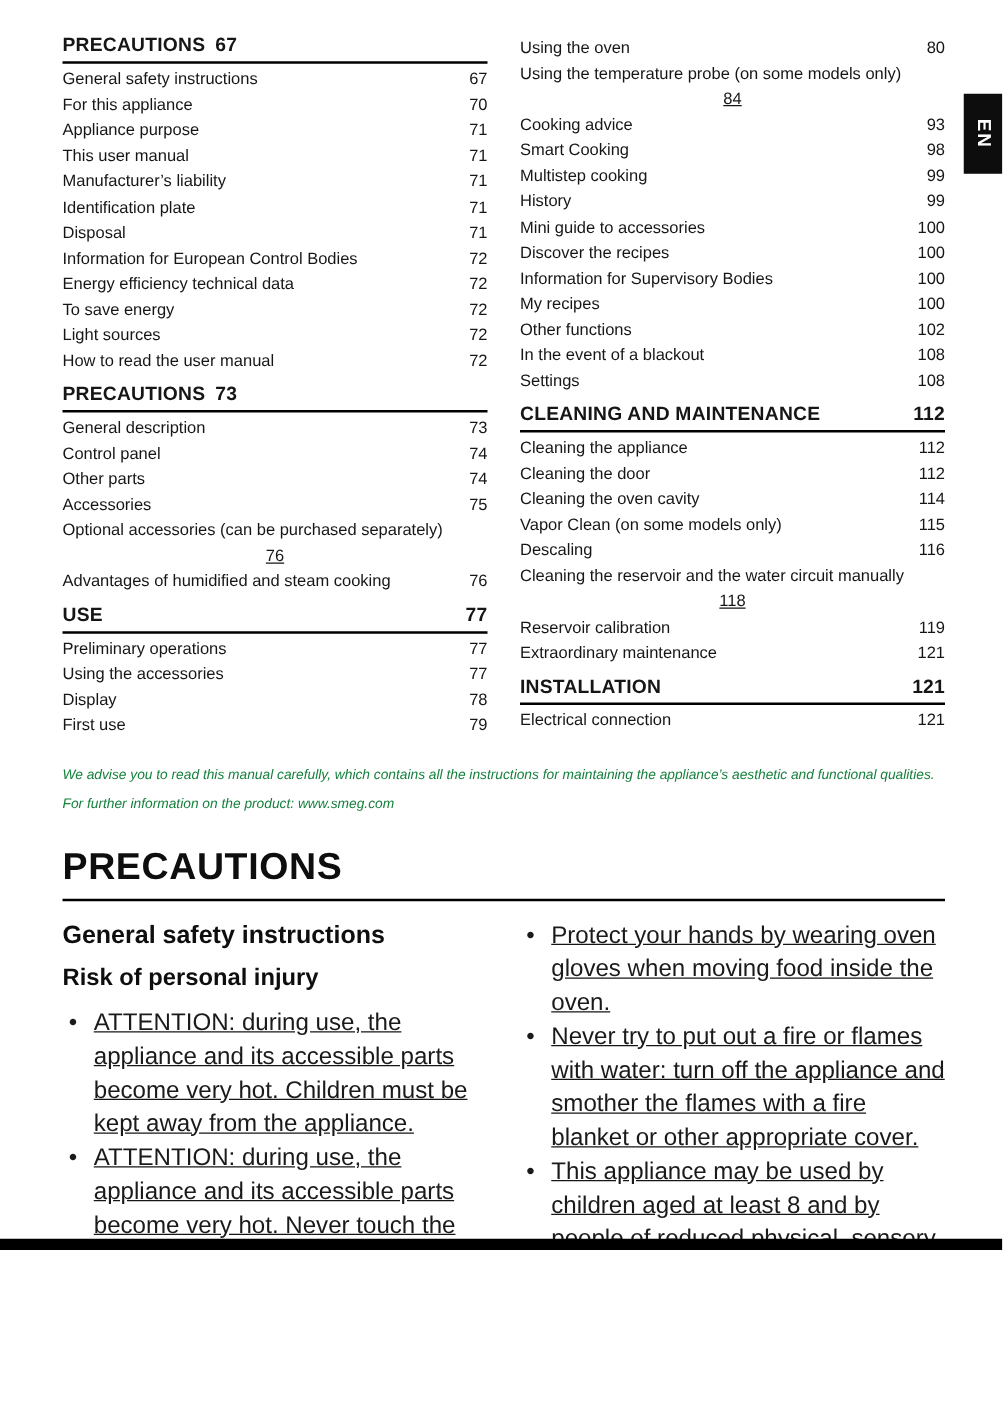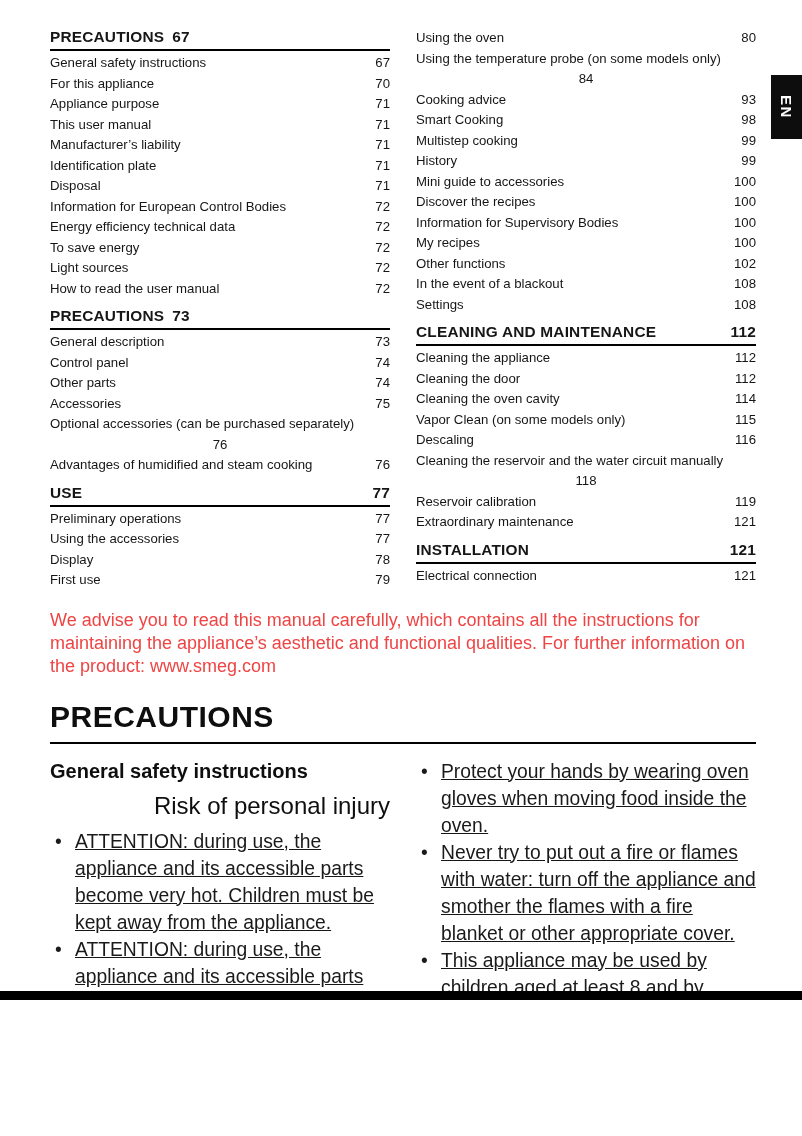--- a/index.html
+++ b/index.html
@@ -38,29 +38,30 @@
     line-height: 18px;
     letter-spacing: 0.2px;
     padding: 8px 0 3px 0;
     border-bottom: 2px solid #000;
     margin-bottom: 2px;
   }
   .toc-col div.toc-row.section:first-of-type { padding-top: 0; }
   .toc-row.section.inline { justify-content: flex-start; }
   .toc-row.section.inline .toc-page { margin-left: 8px; }
   .toc-row.wrap { display: block; }
-  .toc-row.wrap .toc-page { display: block; margin-left: 0; }
+  .toc-row.wrap .toc-page { display: block; margin-left: 0; text-decoration: underline; }
 
   
   .advisory {
     margin-top: 18px;
     width: 706px;
-    font-size: 18px;
+    font-size: 11px;
     line-height: 23px;
-    color: #ef4444;
+    color: #15803d;
+    font-style: italic;
   }
 
   
   .main-title {
     margin-top: 22px;
     font-size: 30px;
     font-weight: bold;
     letter-spacing: 0.5px;
     line-height: 34px;
     color: #0e0e0e;
@@ -73,26 +74,25 @@
   .body-cols { display: flex; gap: 26px; margin-top: 14px; }
   .body-col { width: 340px; }
   .body-heading {
     font-size: 20px;
     font-weight: bold;
     line-height: 26px;
     margin-bottom: 9px;
     color: #0e0e0e;
   }
   .body-subheading {
-    font-size: 24px;
-    font-weight: normal;
+    font-size: 19px;
+    font-weight: bold;
     line-height: 25px;
     margin-bottom: 10px;
     color: #0e0e0e;
-    text-align: right;
   }
   ul.bullets { list-style: none; text-decoration: underline; }
   ul.bullets li {
     position: relative;
     padding-left: 25px;
     font-size: 19.3px;
     line-height: 27px;
     color: #1a1a1a;
   }
   ul.bullets li::before {

